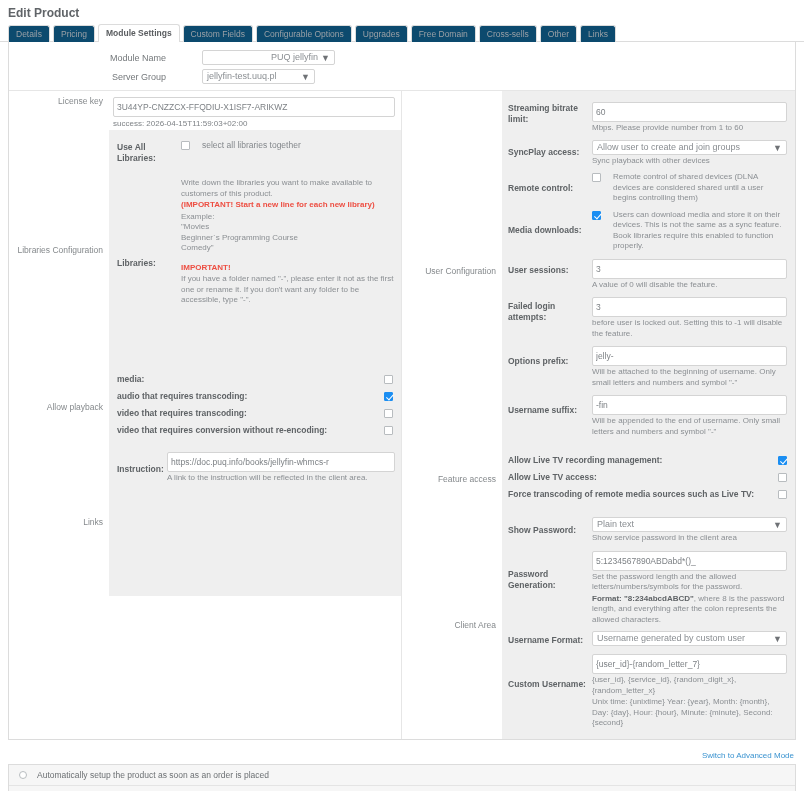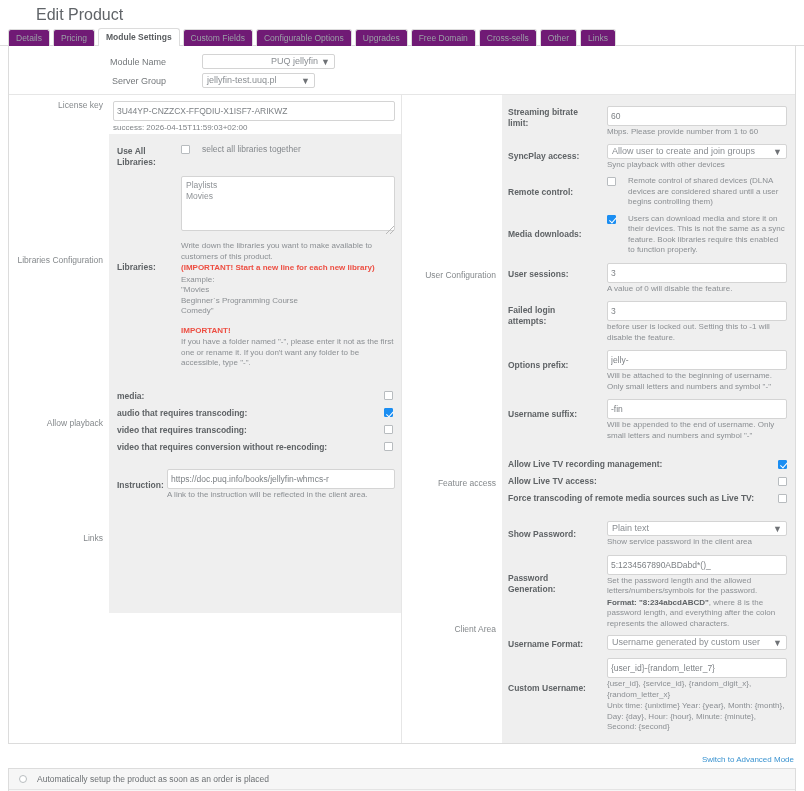--- a/index.html
+++ b/index.html
@@ -7,40 +7,39 @@
     margin: 0; padding: 0;
     width: 804px; height: 791px;
     background: #ffffff;
     font-family: "Liberation Sans", sans-serif;
     color: #56595c;
     -webkit-font-smoothing: antialiased;
   }
   .page { position: relative; width: 804px; height: 791px; overflow: hidden; }
 
   .page-title {
-    font-size: 16px;
+    font-size: 12px;
     color: #606468;
     padding: 6px 0 0 8px;
-    font-weight: 400;
-    margin-left: 28px;
+    font-weight: 700;
   }
 
   
   .tabs {
     display: flex;
     align-items: flex-end;
     gap: 3px;
     padding: 6px 0 0 8px;
     border-bottom: 1px solid #dcdcdc;
     height: 22px;
   }
   .tab {
     font-size: 8.5px;
     color: #9aa0a6;
-    background: #701a75;
+    background: #0c4a6e;
     border: 1px solid #dcdcdc;
     border-bottom: none;
     border-radius: 3px 3px 0 0;
     padding: 3px 7px 3px 7px;
     line-height: 10px;
     white-space: nowrap;
     position: relative;
     top: 1px;
   }
   .tab.active {
@@ -209,21 +208,21 @@
   }
 
   .inline-cb { display: flex; align-items: flex-start; gap: 12px; }
   .inline-cb .itxt {
     font-size: 8px; color: #8b8f93; line-height: 10.5px; flex: 1;
   }
   .inline-cb .cb { margin-top: 1px; }
 
   
   .rfield .fl { width: 84px; min-width: 84px; }
-  .rfield .fc { flex: 1; margin-left: 15px; }
+  .rfield .fc { flex: 1; }
 
   
   .advlink-wrap {
     text-align: right;
     padding: 4px 10px 2px 0;
   }
   .advlink {
     font-size: 8px;
     color: #3a93d0;
     text-decoration: none;
@@ -324,25 +323,20 @@
                 <div class="inline-cb" style="align-items:center;">
                   <span class="cb"></span>
                   <span style="font-size:8.5px;color:#84888c;">select all libraries together</span>
                 </div>
               </div>
             </div>
 
             <div class="field" style="margin-top:8px;">
               <div class="fl" style="display:flex;align-items:center;min-height:180px;">Libraries:</div>
               <div class="fc">
-                <div style="position:relative;">
-                  <textarea class="libbox" style="">Playlists
-Movies</textarea>
-                  <span class="resize-grip"></span>
-                </div>
                 <div class="hint" style="margin-top:6px;">Write down the libraries you want to make available to customers of this product.</div>
                 <div class="hint red">(IMPORTANT! Start a new line for each new library)</div>
                 <div class="hint" style="white-space:pre-line;">Example:
 "Movies
 Beginner`s Programming Course
 Comedy"</div>
                 <div class="hint red" style="margin-top:9px;">IMPORTANT!</div>
                 <div class="hint">If you have a folder named "-", please enter it not as the first one or rename it. If you don't want any folder to be accessible, type "-".</div>
               </div>
             </div>

